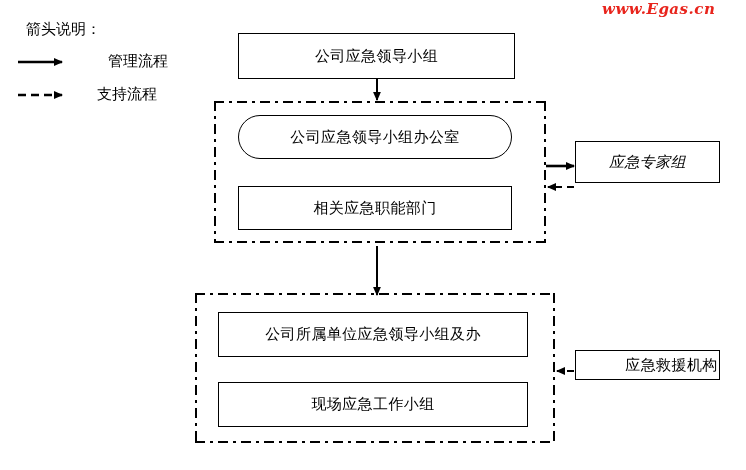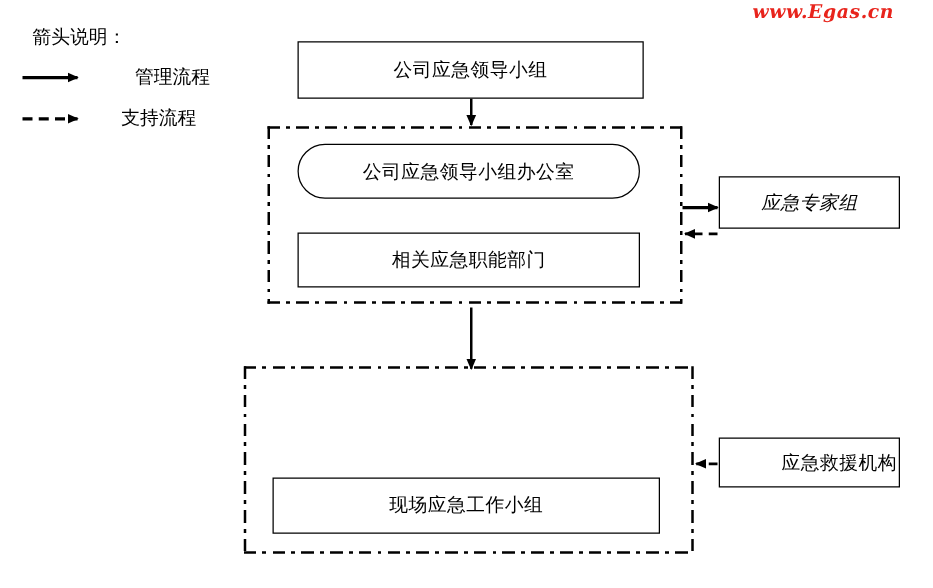--- a/index.html
+++ b/index.html
@@ -71,26 +71,27 @@
   <div class="abs box" style="left:238px;top:33px;width:277px;height:46px;">公司应急领导小组</div>
 
   <div class="abs group-dashdot" style="left:214px;top:101px;width:332px;height:142px;"></div>
 
   <div class="abs box" style="left:238px;top:115px;width:274px;height:44px;border-radius:22px;">公司应急领导小组办公室</div>
 
   <div class="abs box" style="left:238px;top:186px;width:274px;height:44px;">相关应急职能部门</div>
 
   <div class="abs group-dashdot" style="left:195px;top:293px;width:360px;height:150px;"></div>
 
+  <div class="abs box" style="left:218px;top:312px;width:310px;height:45px;">公司所属单位应急领导小组及办</div>
 
   <div class="abs box" style="left:218px;top:382px;width:310px;height:45px;">现场应急工作小组</div>
 
   <div class="abs box" style="left:575px;top:141px;width:145px;height:42px;font-style:italic;">应急专家组</div>
 
-  <div class="abs box" style="left:575px;top:350px;width:145px;height:40px;padding-left:48px;">应急救援机构</div>
+  <div class="abs box" style="left:575px;top:350px;width:145px;height:30px;padding-left:48px;">应急救援机构</div>
 
   <svg class="overlay" viewBox="0 0 746 470">
     <defs>
       <marker id="ahR" markerWidth="9" markerHeight="9" refX="8" refY="4.5" orient="auto" markerUnits="userSpaceOnUse">
         <path d="M0,0.6 L9,4.5 L0,8.4 z" fill="#000"></path>
       </marker>
       <marker id="ahL" markerWidth="9" markerHeight="9" refX="8" refY="4.5" orient="auto" markerUnits="userSpaceOnUse">
         <path d="M0,0.6 L9,4.5 L0,8.4 z" fill="#000"></path>
       </marker>
       <marker id="ahD" markerWidth="9" markerHeight="9" refX="8" refY="4.5" orient="auto" markerUnits="userSpaceOnUse">

